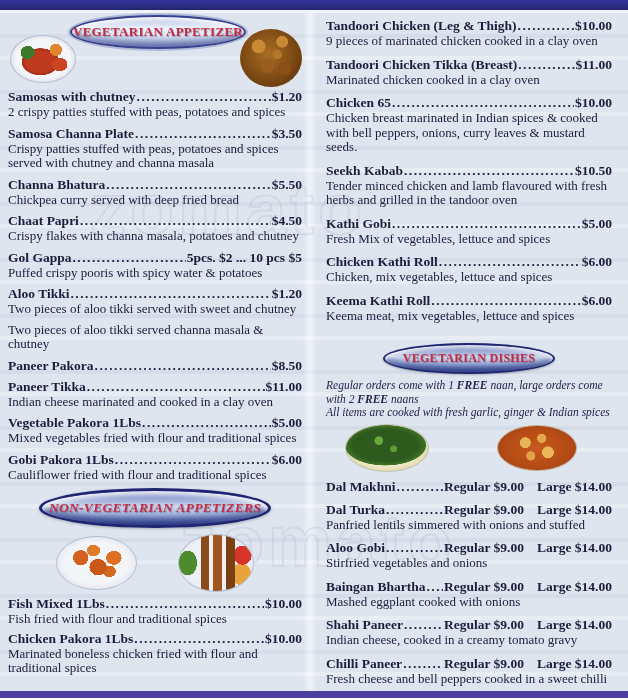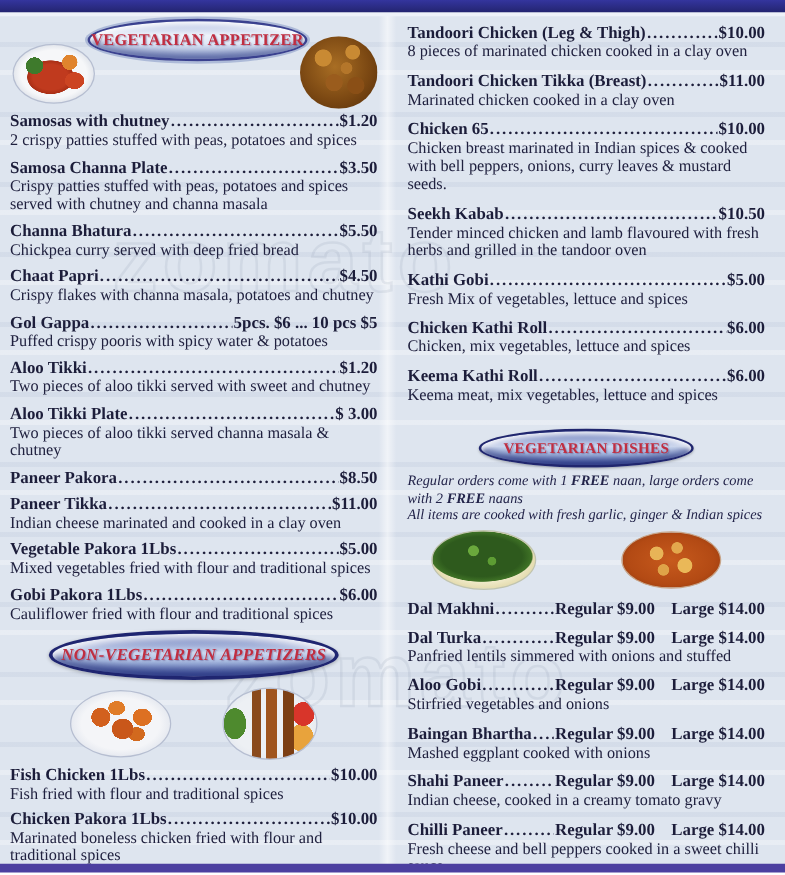--- a/index.html
+++ b/index.html
@@ -171,40 +171,35 @@
           <span class="dots"></span>
           <span class="pr">$4.50</span>
         </div>
         <div class="desc">Crispy flakes with channa masala, potatoes and chutney</div>
       </div>
 
       <div class="item">
         <div class="row">
           <span class="nm">Gol Gappa</span>
           <span class="dots"></span>
-          <span class="pr">5pcs. $6 ... 10 pcs $5</span>
+          <span class="pr">5pcs. $2 ... 10 pcs $5</span>
         </div>
         <div class="desc">Puffed crispy pooris with spicy water &amp; potatoes</div>
       </div>
 
       <div class="item">
         <div class="row">
           <span class="nm">Aloo Tikki</span>
           <span class="dots"></span>
           <span class="pr">$1.20</span>
         </div>
         <div class="desc">Two pieces of aloo tikki served with sweet and chutney</div>
       </div>
 
       <div class="item">
-        <div class="row">
-          <span class="nm">Aloo Tikki Plate</span>
-          <span class="dots"></span>
-          <span class="pr">$ 3.00</span>
-        </div>
         <div class="desc">Two pieces of aloo tikki served channa masala &amp; chutney</div>
       </div>
 
       <div class="item">
         <div class="row">
           <span class="nm">Paneer Pakora</span>
           <span class="dots"></span>
           <span class="pr">$8.50</span>
         </div>
       </div>
@@ -242,21 +237,21 @@
         </div>
         <div class="imgrow">
           <div class="food-img img-chicken"></div>
           <div class="food-img img-kabab"></div>
         </div>
       </div>
 
       <div class="sec-nonveg">
         <div class="item">
           <div class="row">
-            <span class="nm">Fish Chicken 1Lbs</span>
+            <span class="nm">Fish Mixed 1Lbs</span>
             <span class="dots"></span>
             <span class="pr">$10.00</span>
           </div>
           <div class="desc">Fish fried with flour and traditional spices</div>
         </div>
         <div class="item">
           <div class="row">
             <span class="nm">Chicken Pakora 1Lbs</span>
             <span class="dots"></span>
             <span class="pr">$10.00</span>
@@ -267,21 +262,21 @@
     </div>
 
     <div class="col-right">
 
       <div class="item">
         <div class="row">
           <span class="nm">Tandoori Chicken (Leg &amp; Thigh)</span>
           <span class="dots"></span>
           <span class="pr">$10.00</span>
         </div>
-        <div class="desc">8 pieces of marinated chicken cooked in a clay oven</div>
+        <div class="desc">9 pieces of marinated chicken cooked in a clay oven</div>
       </div>
 
       <div class="item">
         <div class="row">
           <span class="nm">Tandoori Chicken Tikka (Breast)</span>
           <span class="dots"></span>
           <span class="pr">$11.00</span>
         </div>
         <div class="desc">Marinated chicken cooked in a clay oven</div>
       </div>

